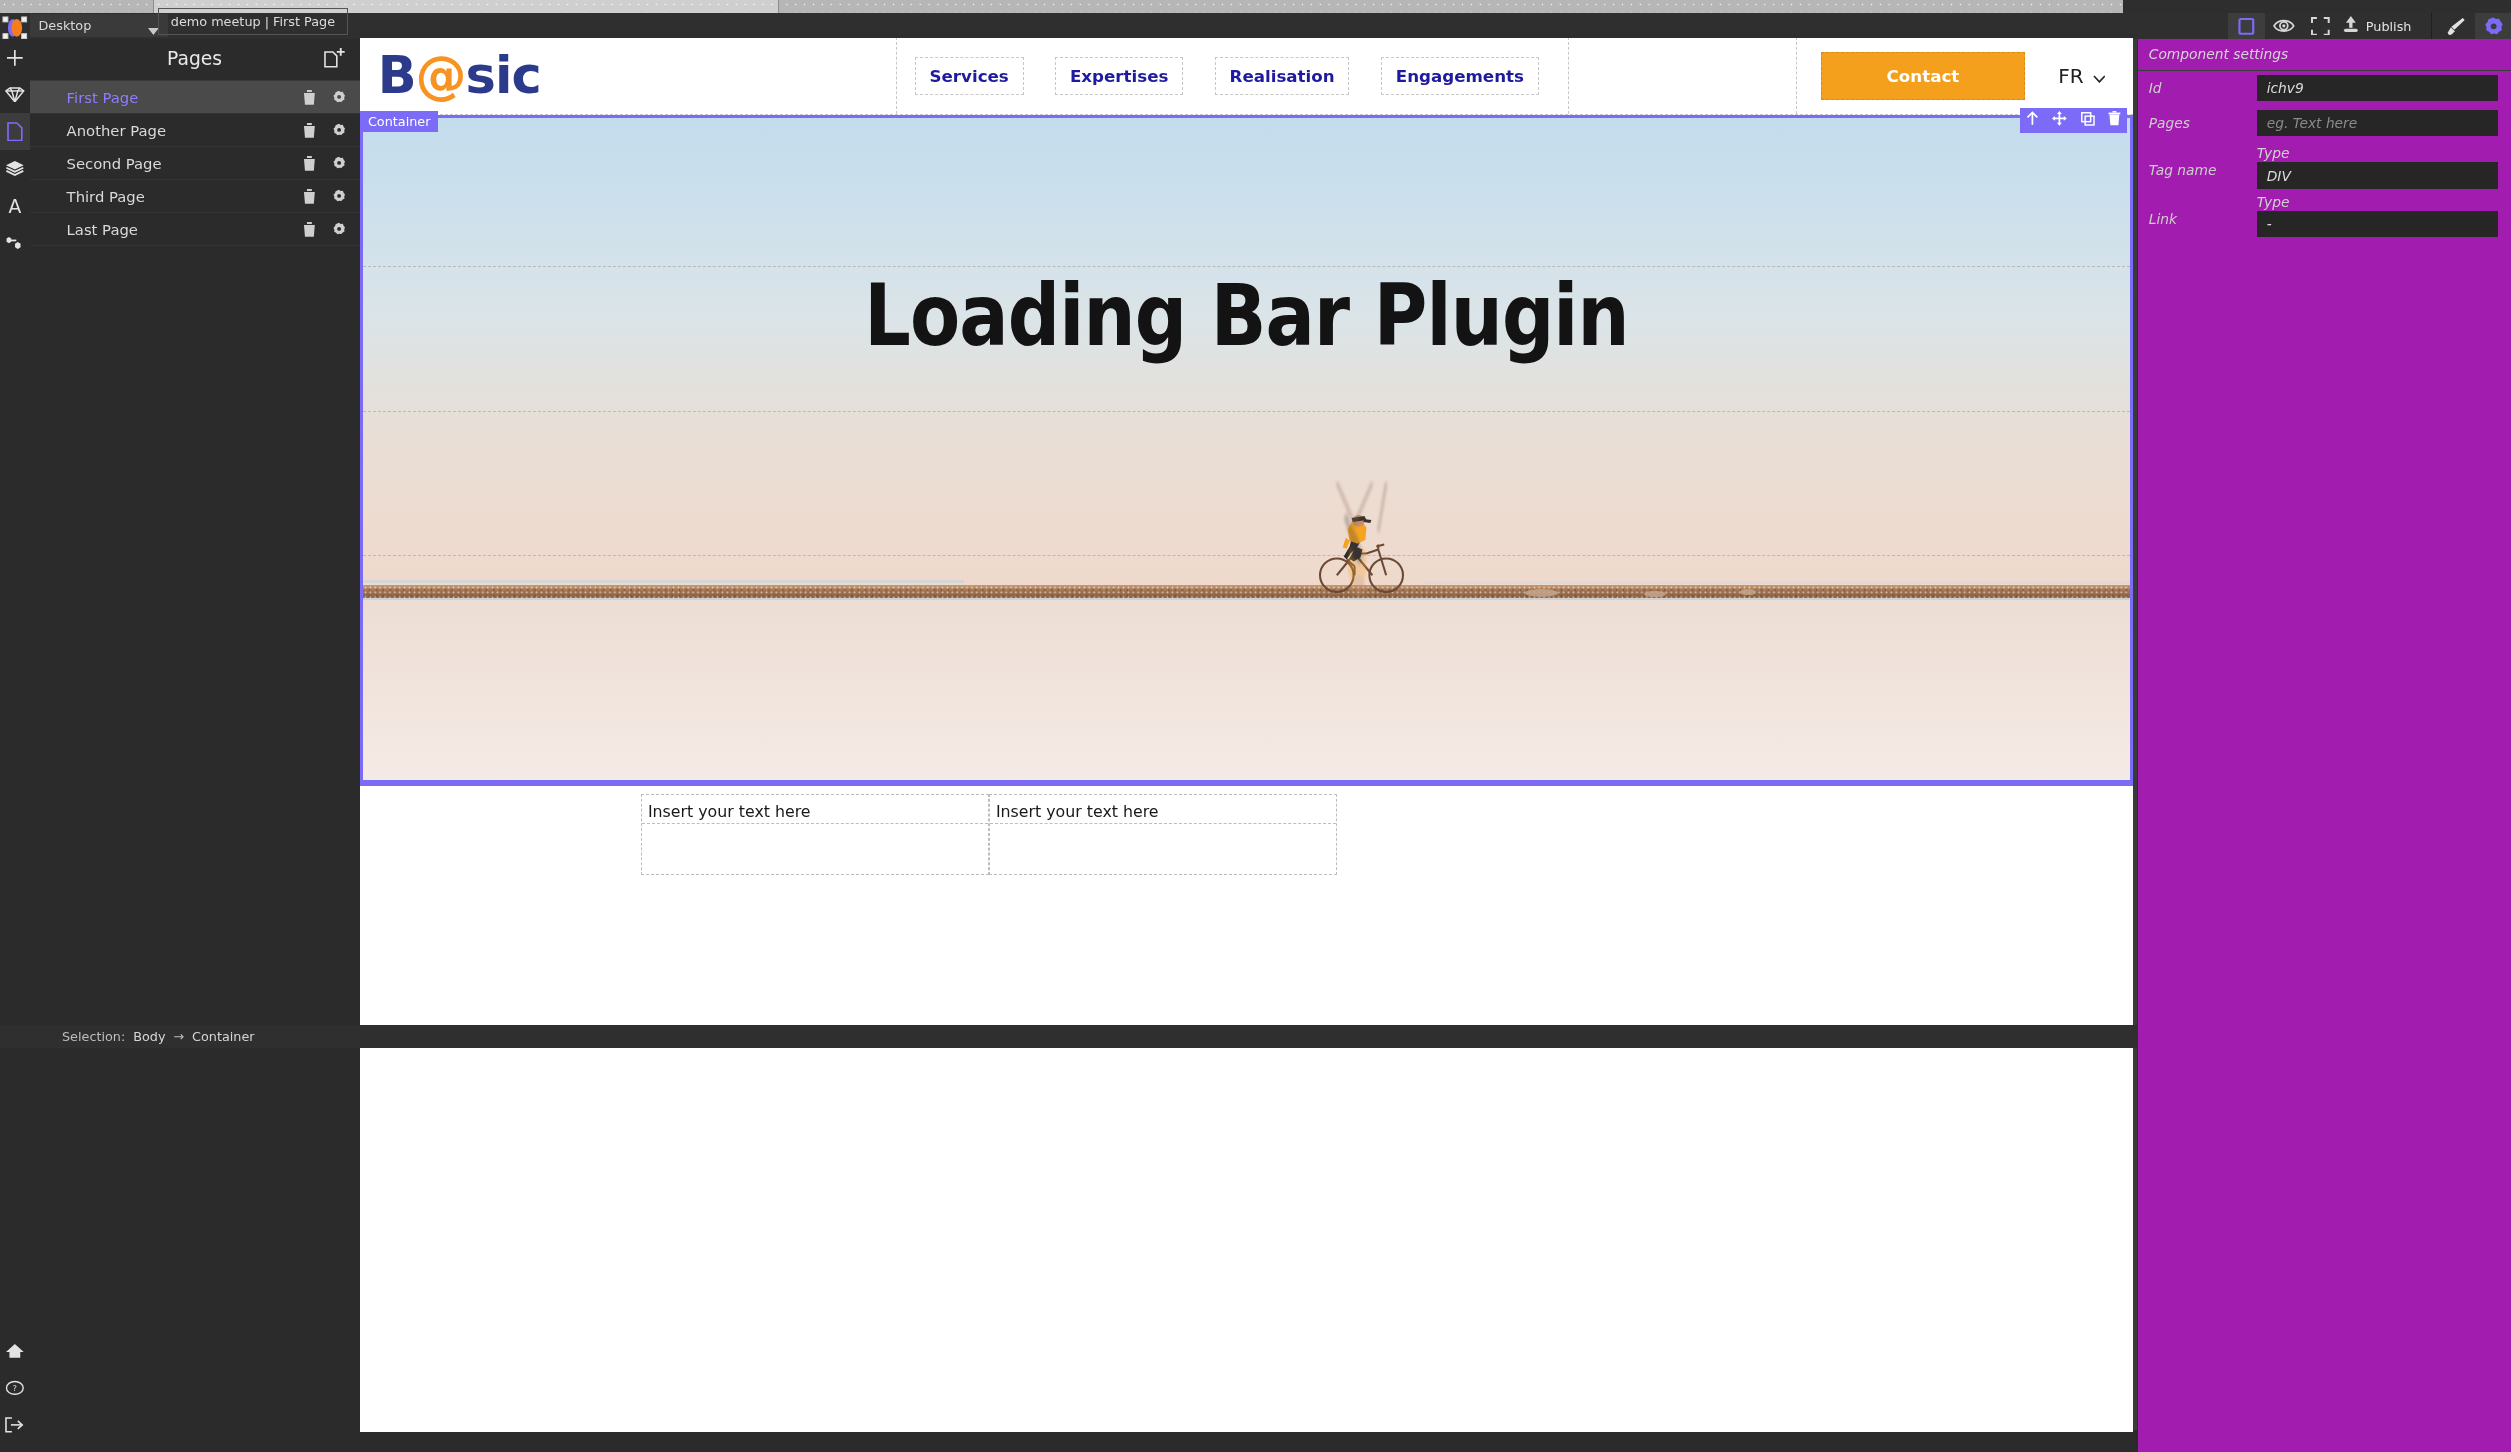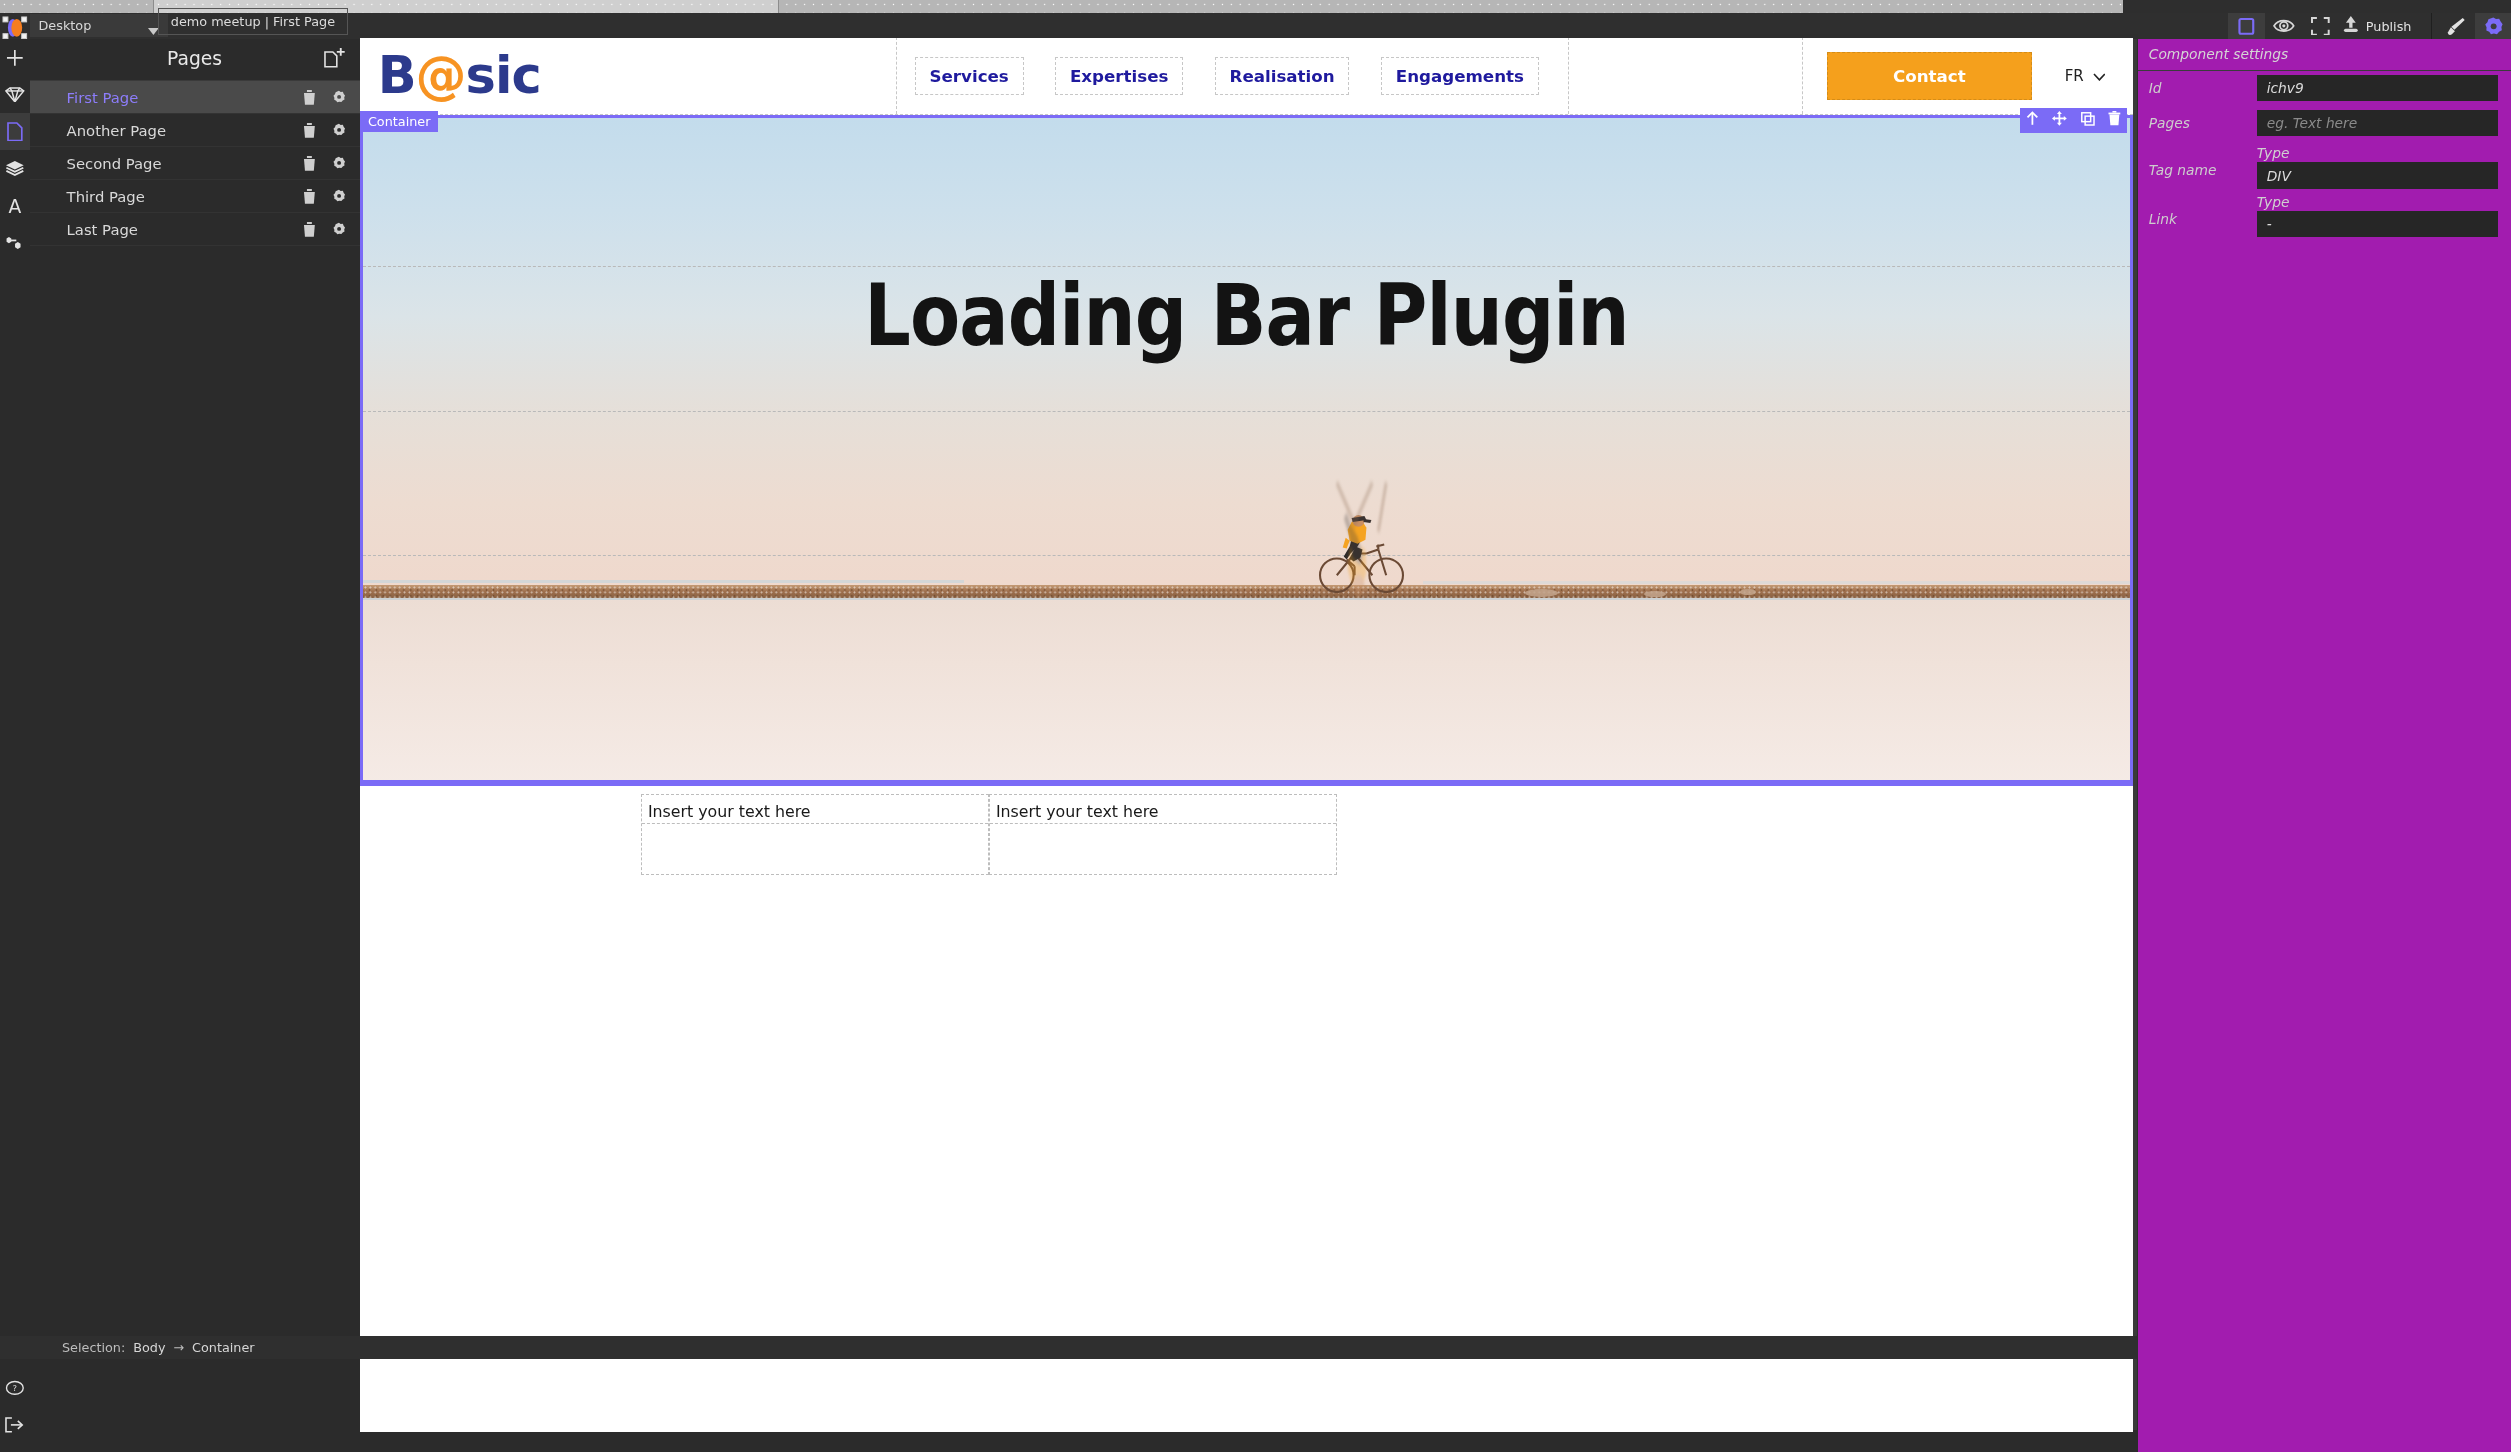--- a/index.html
+++ b/index.html
@@ -2,21 +2,21 @@
 <html><head>
 <meta charset="utf-8">
 <style>
   * { box-sizing: border-box; margin: 0; padding: 0; }
   html, body {
     width: 2512px; height: 1453px;
     background: #2b2b2b;
     font-family: "DejaVu Sans", sans-serif;
     overflow: hidden;
   }
-  .app { position: relative; width: 2512px; height: 1359px; background: #2e2e2e; }
+  .app { position: relative; width: 2512px; height: 1048px; background: #2e2e2e; }
 
   
   .ruler-strip {
     position: absolute; left: 0; top: 0; width: 2123px; height: 12.8px;
     background: #b6b6b6;
     background-image: radial-gradient(circle, #ffffff 0.9px, transparent 1px);
     background-size: 8.9px 8.9px;
   }
   .ruler-strip-inner {
     position: absolute; left: 153px; top: 0; width: 626px; height: 12.8px;
@@ -116,21 +116,21 @@
     border: 1px dashed #c7c7c7; padding: 7.9px 13.8px;
     color: #1f1a9e; font-weight: bold; font-size: 16.7px;
     font-family: "DejaVu Sans", sans-serif;
   }
   .hdr-spacer { flex: 1; border-left: 1px dashed #c7c7c7; border-right: 1px dashed #c7c7c7; height: 77px; margin-left: 29.6px; }
   .hdr-cta { display: flex; align-items: center; gap: 33px; padding: 0 27.6px 0 23.6px; }
   .contact-btn {
     background: #f5a01c; color: #fff; font-weight: bold; font-size: 16.7px;
     padding: 12.8px 65px; border: 1px dashed #d48c18;
   }
-  .lang { color: #222; font-size: 15px; display: flex; align-items: flex-end; gap: 8.9px; }
+  .lang { color: #222; font-size: 20px; display: flex; align-items: flex-end; gap: 8.9px; }
 
   
   .sel-badge {
     position: absolute; left: 0; top: 73px; z-index: 6;
     background: #7b6bf6; color: #fff; font-size: 12.8px;
     padding: 3px 7.9px; font-family: "DejaVu Sans", sans-serif;
   }
   .sel-toolbar {
     position: absolute; right: 5.9px; top: 70px; z-index: 7;
     background: #7b6bf6; height: 25.6px; display: flex; align-items: center;

